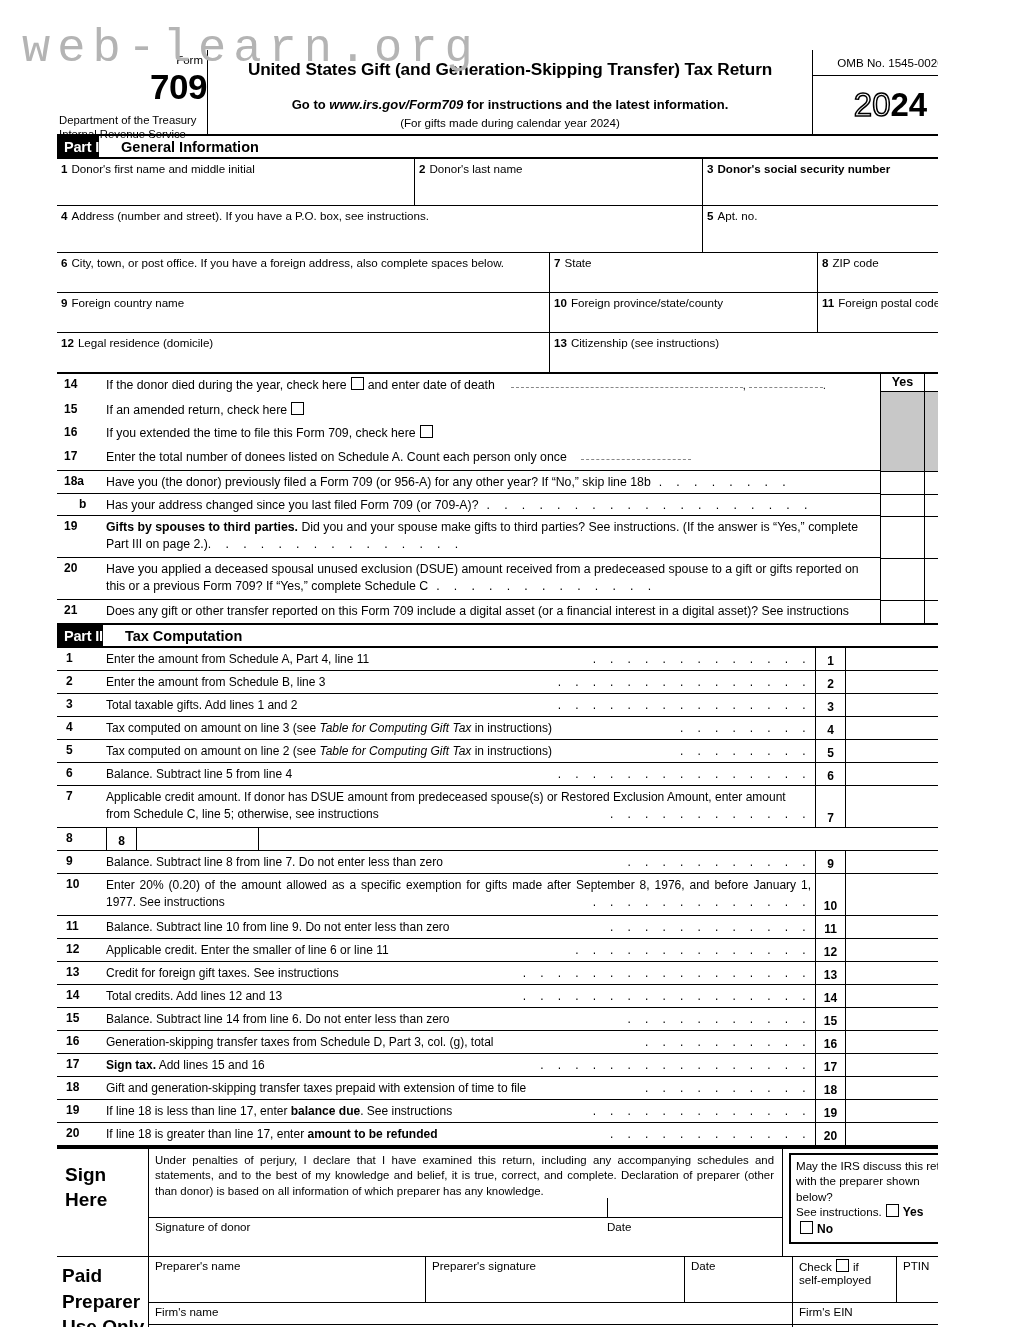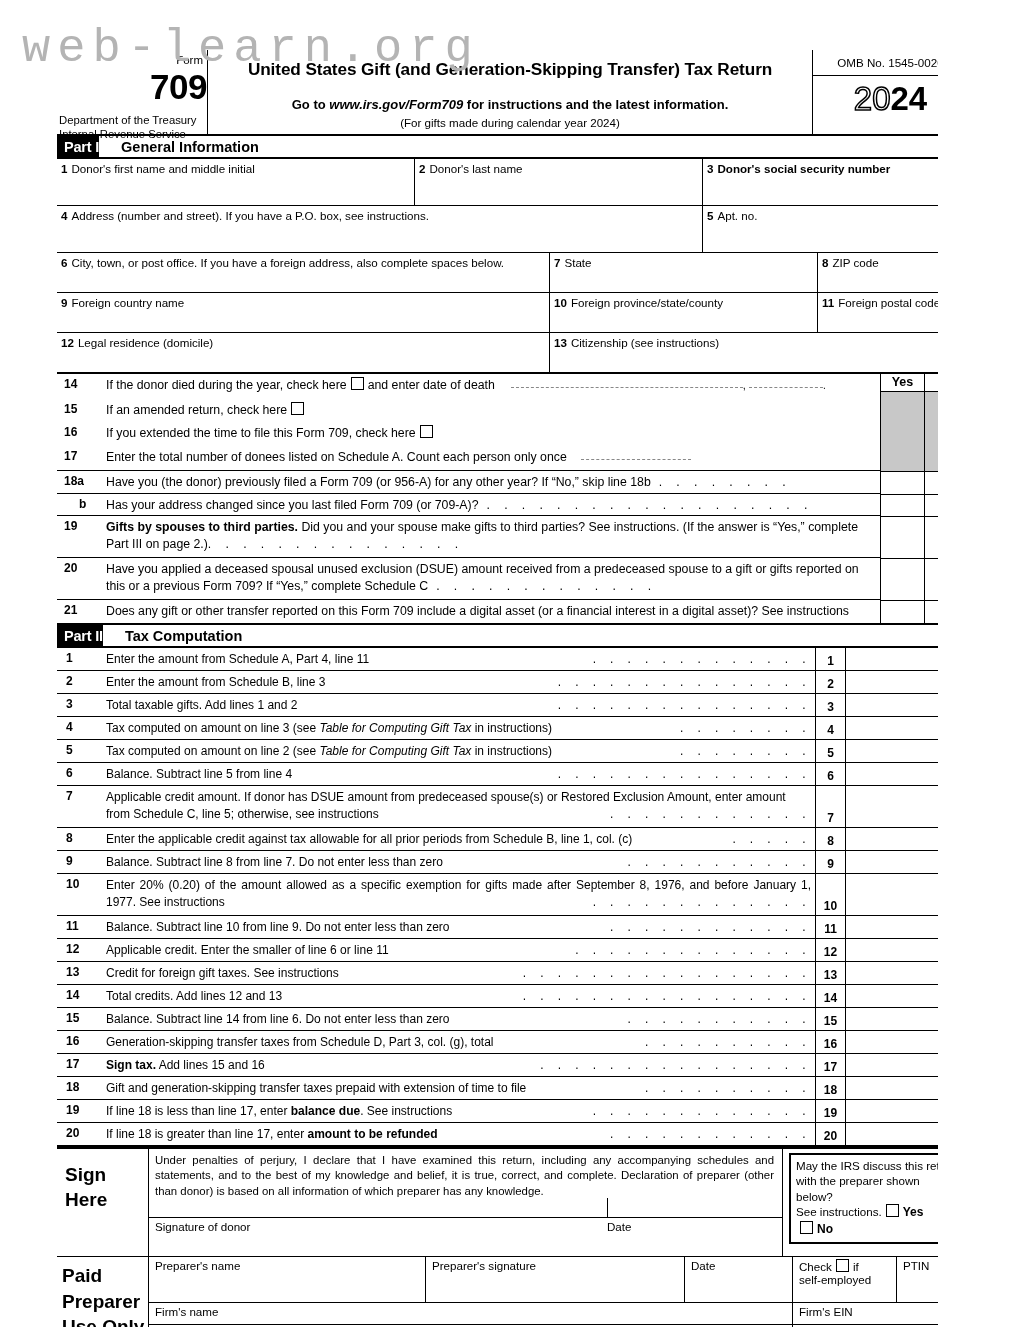--- a/index.html
+++ b/index.html
@@ -105,20 +105,21 @@
     font-size: 11.6px;
     padding: 6px 0 6px 0;
     border-bottom: 1.2px solid #000;
   }
   .yearwrap {
     font-size: 33px;
     font-weight: bold;
     padding-top: 6px;
     letter-spacing: 0px;
     line-height: 1;
+    margin-top: 6px;
   }
   .yr-hollow {
     color: #fff;
     -webkit-text-stroke: 1.5px #000;
     font-weight: normal;
   }
 
   
   .partbar {
     display: flex;
@@ -546,21 +547,20 @@
 
       <div class="tcrow" style="height:41px">
         <div class="tc-n">7</div>
         <div class="tc-t"><span>Applicable credit amount. If donor has DSUE amount from predeceased spouse(s) or Restored Exclusion Amount, enter amount from Schedule C, line 5; otherwise, see instructions</span><span class="tc-lead">. . . . . . . . . . . .</span></div>
         <div class="tc-box">7</div>
         <div class="tc-amt"></div>
       </div>
 
       <div class="tcrow" style="height:22px">
         <div class="tc-n">8</div>
-        <div class="tc-t"><span>Enter the applicable credit against tax allowable for all prior periods from Schedule B, line 1, col. (c)</span><span class="tc-lead">. . . . .</span></div>
         <div class="tc-box">8</div>
         <div class="tc-amt"></div>
       </div>
 
       <div class="tcrow" style="height:22px">
         <div class="tc-n">9</div>
         <div class="tc-t"><span>Balance. Subtract line 8 from line 7. Do not enter less than zero</span><span class="tc-lead">. . . . . . . . . . .</span></div>
         <div class="tc-box">9</div>
         <div class="tc-amt"></div>
       </div>

